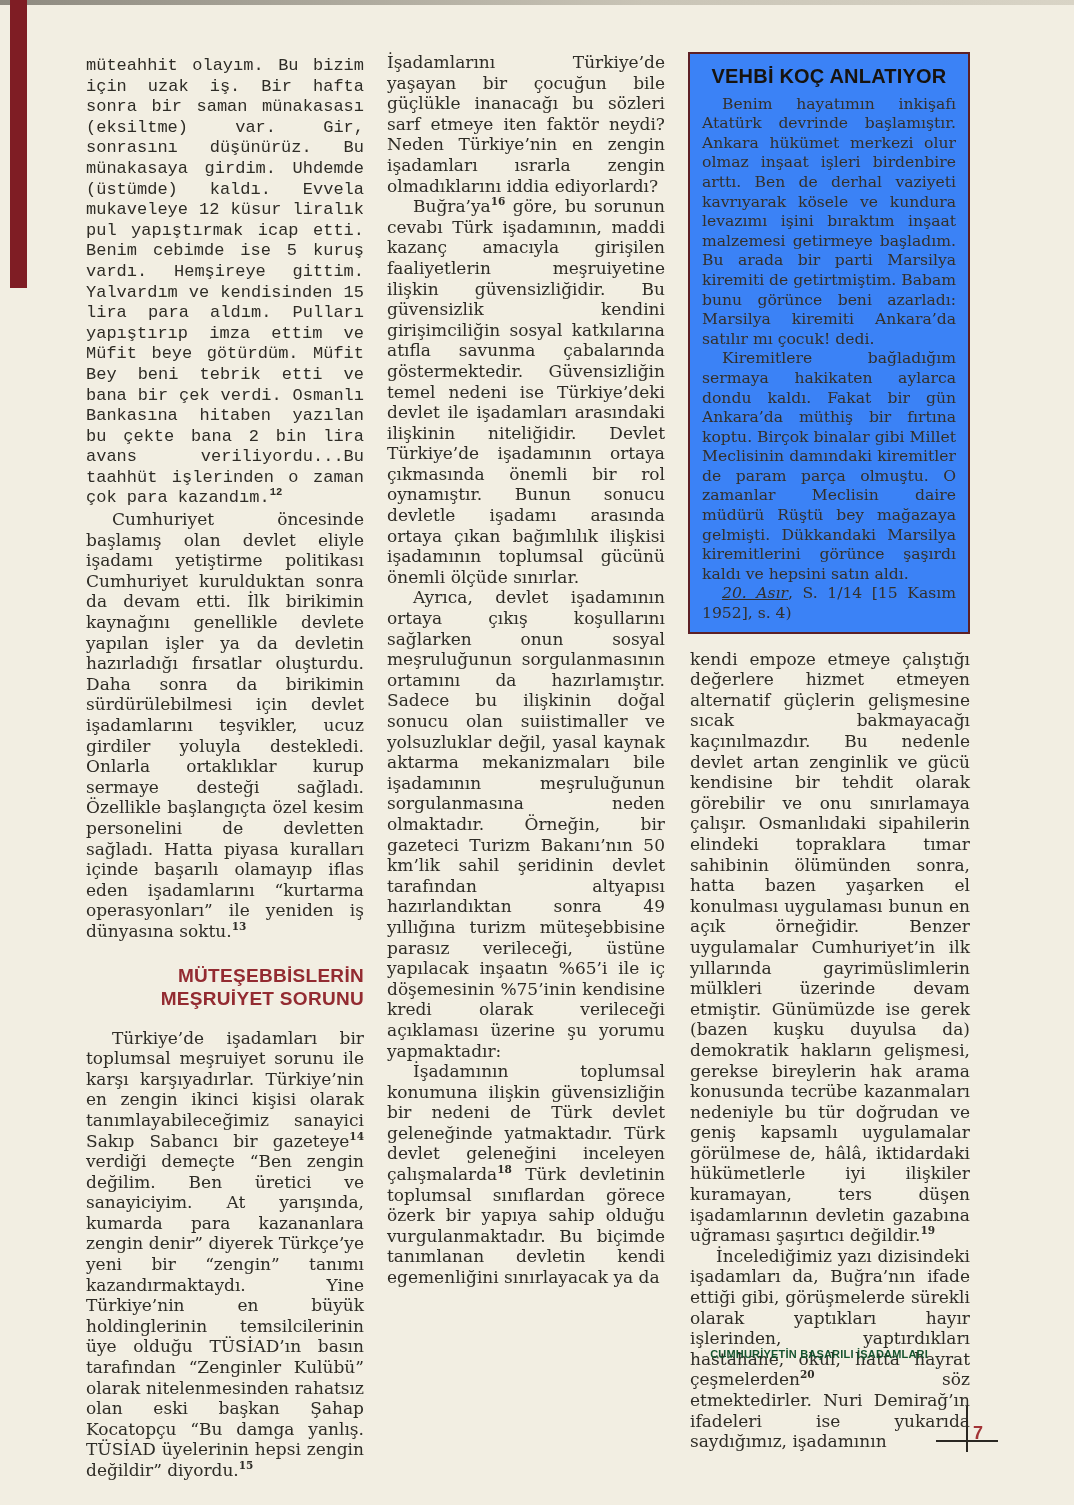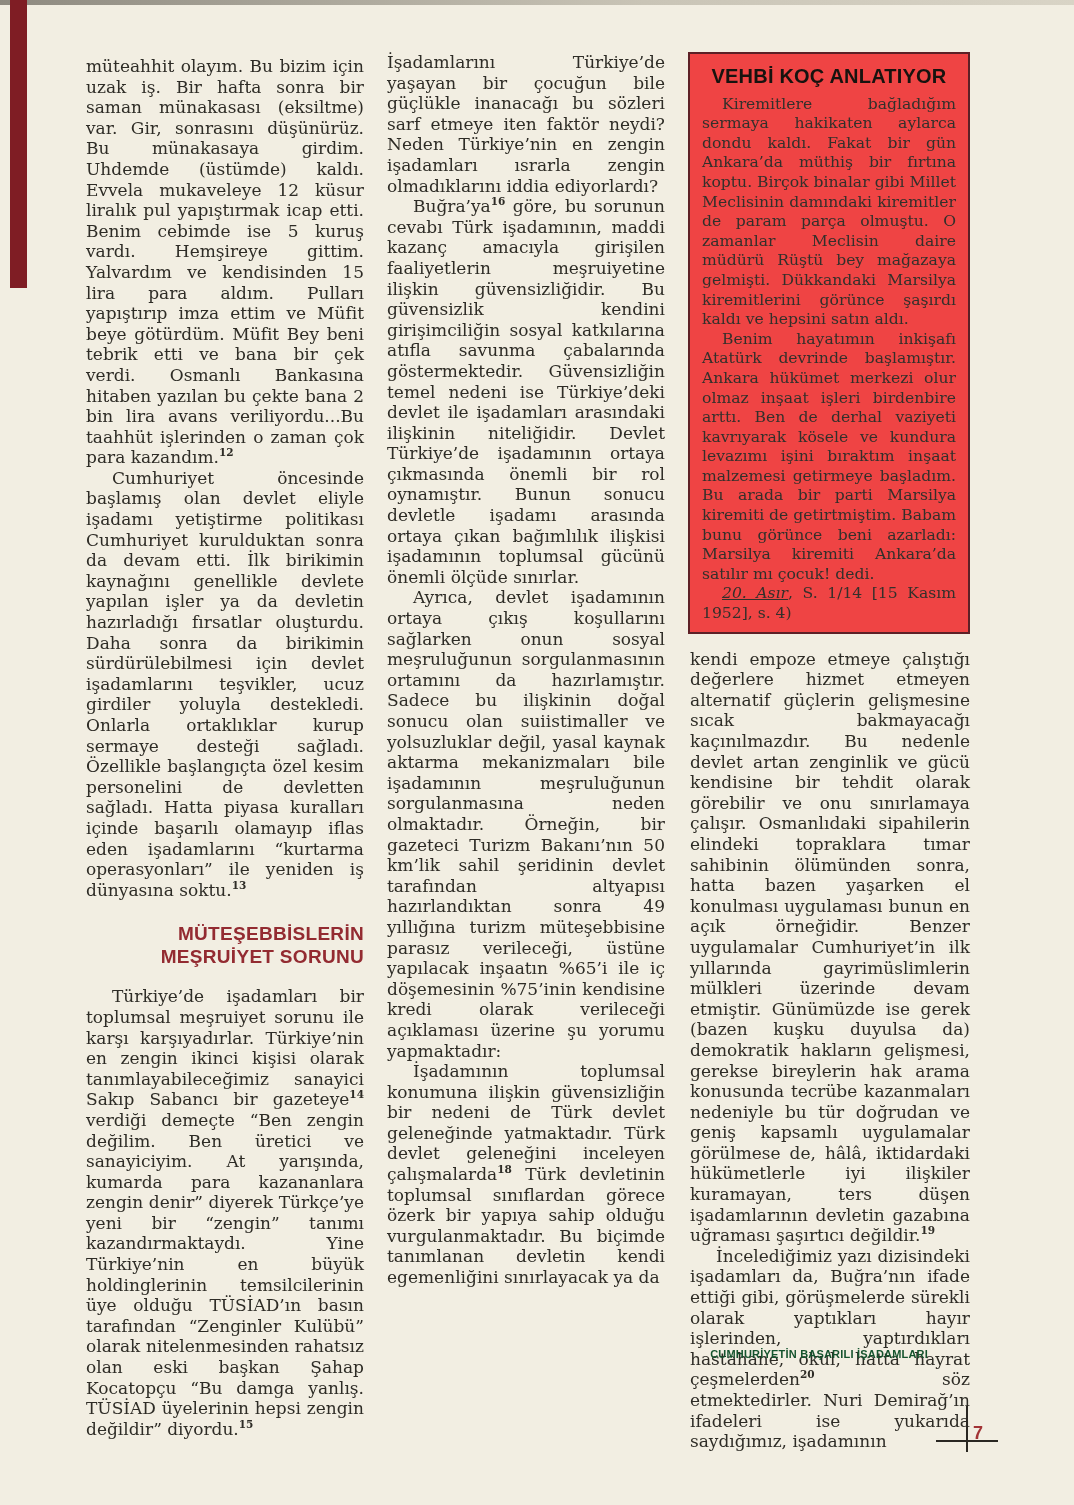--- a/index.html
+++ b/index.html
@@ -12,30 +12,30 @@
   .page-top-edge{position:absolute;top:0;left:0;width:100%;height:5px;
     background:linear-gradient(90deg,#8e8a80,#c9c4b6 60%,#d9d4c6);}
   .red-spine{position:absolute;top:0;left:10px;width:17px;height:288px;background:#7f1d24;}
   .col{
     position:absolute;text-align:justify;
     font-size:17px;line-height:20.6px;
     hyphens:auto;-webkit-hyphens:auto;
   }
   .col p{margin:0;text-indent:26px;}
   .col p.noindent{text-indent:0;}
-  .gap-after{margin-bottom:21px;}
+  .gap-after{margin-bottom:21px;font-family:Liberation Mono, monospace;}
   sup{font-size:0.62em;font-weight:bold;vertical-align:super;line-height:0;}
   .section-heading{
     font-family:"Liberation Sans", sans-serif;font-weight:bold;
     color:#932b31;text-align:right;font-size:19px;line-height:23px;
     margin:22px 0 18px;text-indent:0;letter-spacing:0.3px;
   }
   .quote{font-size:15.6px;line-height:20px;margin:13px 0 13px 30px;text-indent:0;}
   .sidebar-box{
-    background:#ef4444;border:2px solid #5d2026;
+    background:#3b82f6;border:2px solid #5d2026;
     padding:10px 12px 8px;margin:0 0 15px -2px;
   }
   .box-title{
     font-family:"Liberation Sans", sans-serif;font-weight:bold;
     color:#17130f;text-align:center;font-size:20px;letter-spacing:0.2px;
     margin:2px 0 8px;text-indent:0;
   }
   .sidebar-box p.boxp{font-size:15.6px;line-height:19.6px;text-indent:20px;text-align:justify;margin:0;color:#33302b;}
   .box-cite{font-size:13.6px;line-height:18px;text-indent:12px;margin-top:3px;color:#33302b;text-align:left;}
   .box-cite .ital{font-style:italic;text-decoration:underline;}
@@ -71,22 +71,22 @@
 <div class="col" style="left:387px;top:52px;width:278px;">
   <p class="noindent"><span>İşadamlarını Türkiye’de yaşayan bir çocuğun bile güçlükle inanacağı bu sözleri sarf etmeye iten faktör neydi? Neden Türkiye’nin en zengin işadamları ısrarla zengin olmadıklarını iddia ediyorlardı?</span></p>
   <p><span>Buğra’ya</span><sup>16</sup><span> göre, bu sorunun cevabı Türk işadamının, maddi kazanç amacıyla girişilen faaliyetlerin meşruiyetine ilişkin güvensizliğidir. Bu güvensizlik kendini girişimciliğin sosyal katkılarına atıfla savunma çabalarında göstermektedir. Güvensizliğin temel nedeni ise Türkiye’deki devlet ile işadamları arasındaki ilişkinin niteliğidir. Devlet Türkiye’de işadamının ortaya çıkmasında önemli bir rol oynamıştır. Bunun sonucu devletle işadamı arasında ortaya çıkan bağımlılık ilişkisi işadamının toplumsal gücünü önemli ölçüde sınırlar.</span></p>
   <p><span>Ayrıca, devlet işadamının ortaya çıkış koşullarını sağlarken onun sosyal meşruluğunun sorgulanmasının ortamını da hazırlamıştır. Sadece bu ilişkinin doğal sonucu olan suiistimaller ve yolsuzluklar değil, yasal kaynak aktarma mekanizmaları bile işadamının meşruluğunun sorgulanmasına neden olmaktadır. Örneğin, bir gazeteci Turizm Bakanı’nın 50 km’lik sahil şeridinin devlet tarafından altyapısı hazırlandıktan sonra 49 yıllığına turizm müteşebbisine parasız verileceği, üstüne yapılacak inşaatın %65’i ile iç döşemesinin %75’inin kendisine kredi olarak verileceği açıklaması üzerine şu yorumu yapmaktadır:</span></p>
   <p><span>İşadamının toplumsal konumuna ilişkin güvensizliğin bir nedeni de Türk devlet geleneğinde yatmaktadır. Türk devlet geleneğini inceleyen çalışmalarda</span><sup>18</sup><span> Türk devletinin toplumsal sınıflardan görece özerk bir yapıya sahip olduğu vurgulanmaktadır. Bu biçimde tanımlanan devletin kendi egemenliğini sınırlayacak ya da</span></p>
 </div>
 
 <div class="col" style="left:690px;top:52px;width:280px;">
   <div class="sidebar-box">
     <div class="box-title">VEHBİ KOÇ ANLATIYOR</div>
+    <p class="boxp">Benim hayatımın inkişafı Atatürk devrinde başlamıştır. Ankara hükümet merkezi olur olmaz inşaat işleri birdenbire arttı. Ben de derhal vaziyeti kavrıyarak kösele ve kundura levazımı işini bıraktım inşaat malzemesi getirmeye başladım. Bu arada bir parti Marsilya kiremiti de getirtmiştim. Babam bunu görünce beni azarladı: Marsilya kiremiti Ankara’da satılır mı çocuk! dedi.</p>
     <p class="boxp">Kiremitlere bağladığım sermaya hakikaten aylarca dondu kaldı. Fakat bir gün Ankara’da müthiş bir fırtına koptu. Birçok binalar gibi Millet Meclisinin damındaki kiremitler de param parça olmuştu. O zamanlar Meclisin daire müdürü Rüştü bey mağazaya gelmişti. Dükkandaki Marsilya kiremitlerini görünce şaşırdı kaldı ve hepsini satın aldı.</p>
-    <p class="boxp">Benim hayatımın inkişafı Atatürk devrinde başlamıştır. Ankara hükümet merkezi olur olmaz inşaat işleri birdenbire arttı. Ben de derhal vaziyeti kavrıyarak kösele ve kundura levazımı işini bıraktım inşaat malzemesi getirmeye başladım. Bu arada bir parti Marsilya kiremiti de getirtmiştim. Babam bunu görünce beni azarladı: Marsilya kiremiti Ankara’da satılır mı çocuk! dedi.</p>
     <p class="boxp box-cite"><span class="ital">20. Asır</span><span>, S. 1/14 [15 Kasım 1952], s. 4)</span></p>
   </div>
   <p class="noindent"><span>kendi empoze etmeye çalıştığı değerlere hizmet etmeyen alternatif güçlerin gelişmesine sıcak bakmayacağı kaçınılmazdır. Bu nedenle devlet artan zenginlik ve gücü kendisine bir tehdit olarak görebilir ve onu sınırlamaya çalışır. Osmanlıdaki sipahilerin elindeki topraklara tımar sahibinin ölümünden sonra, hatta bazen yaşarken el konulması uygulaması bunun en açık örneğidir. Benzer uygulamalar Cumhuriyet’in ilk yıllarında gayrimüslimlerin mülkleri üzerinde devam etmiştir. Günümüzde ise gerek (bazen kuşku duyulsa da) demokratik hakların gelişmesi, gerekse bireylerin hak arama konusunda tecrübe kazanmaları nedeniyle bu tür doğrudan ve geniş kapsamlı uygulamalar görülmese de, hâlâ, iktidardaki hükümetlerle iyi ilişkiler kuramayan, ters düşen işadamlarının devletin gazabına uğraması şaşırtıcı değildir.</span><sup>19</sup></p>
   <p><span>İncelediğimiz yazı dizisindeki işadamları da, Buğra’nın ifade ettiği gibi, görüşmelerde sürekli olarak yaptıkları hayır işlerinden, yaptırdıkları hastahane, okul, hatta hayrat çeşmelerden</span><sup>20</sup><span> söz etmektedirler. Nuri Demirağ’ın ifadeleri ise yukarıda saydığımız, işadamının</span></p>
 </div>
 
 <div class="footer-title">CUMHURİYETİN BAŞARILI İŞADAMLARI</div>
 <div class="crop-vline"></div>
 <div class="crop-hline"></div>
 <div class="footer-pagenum">7</div>

